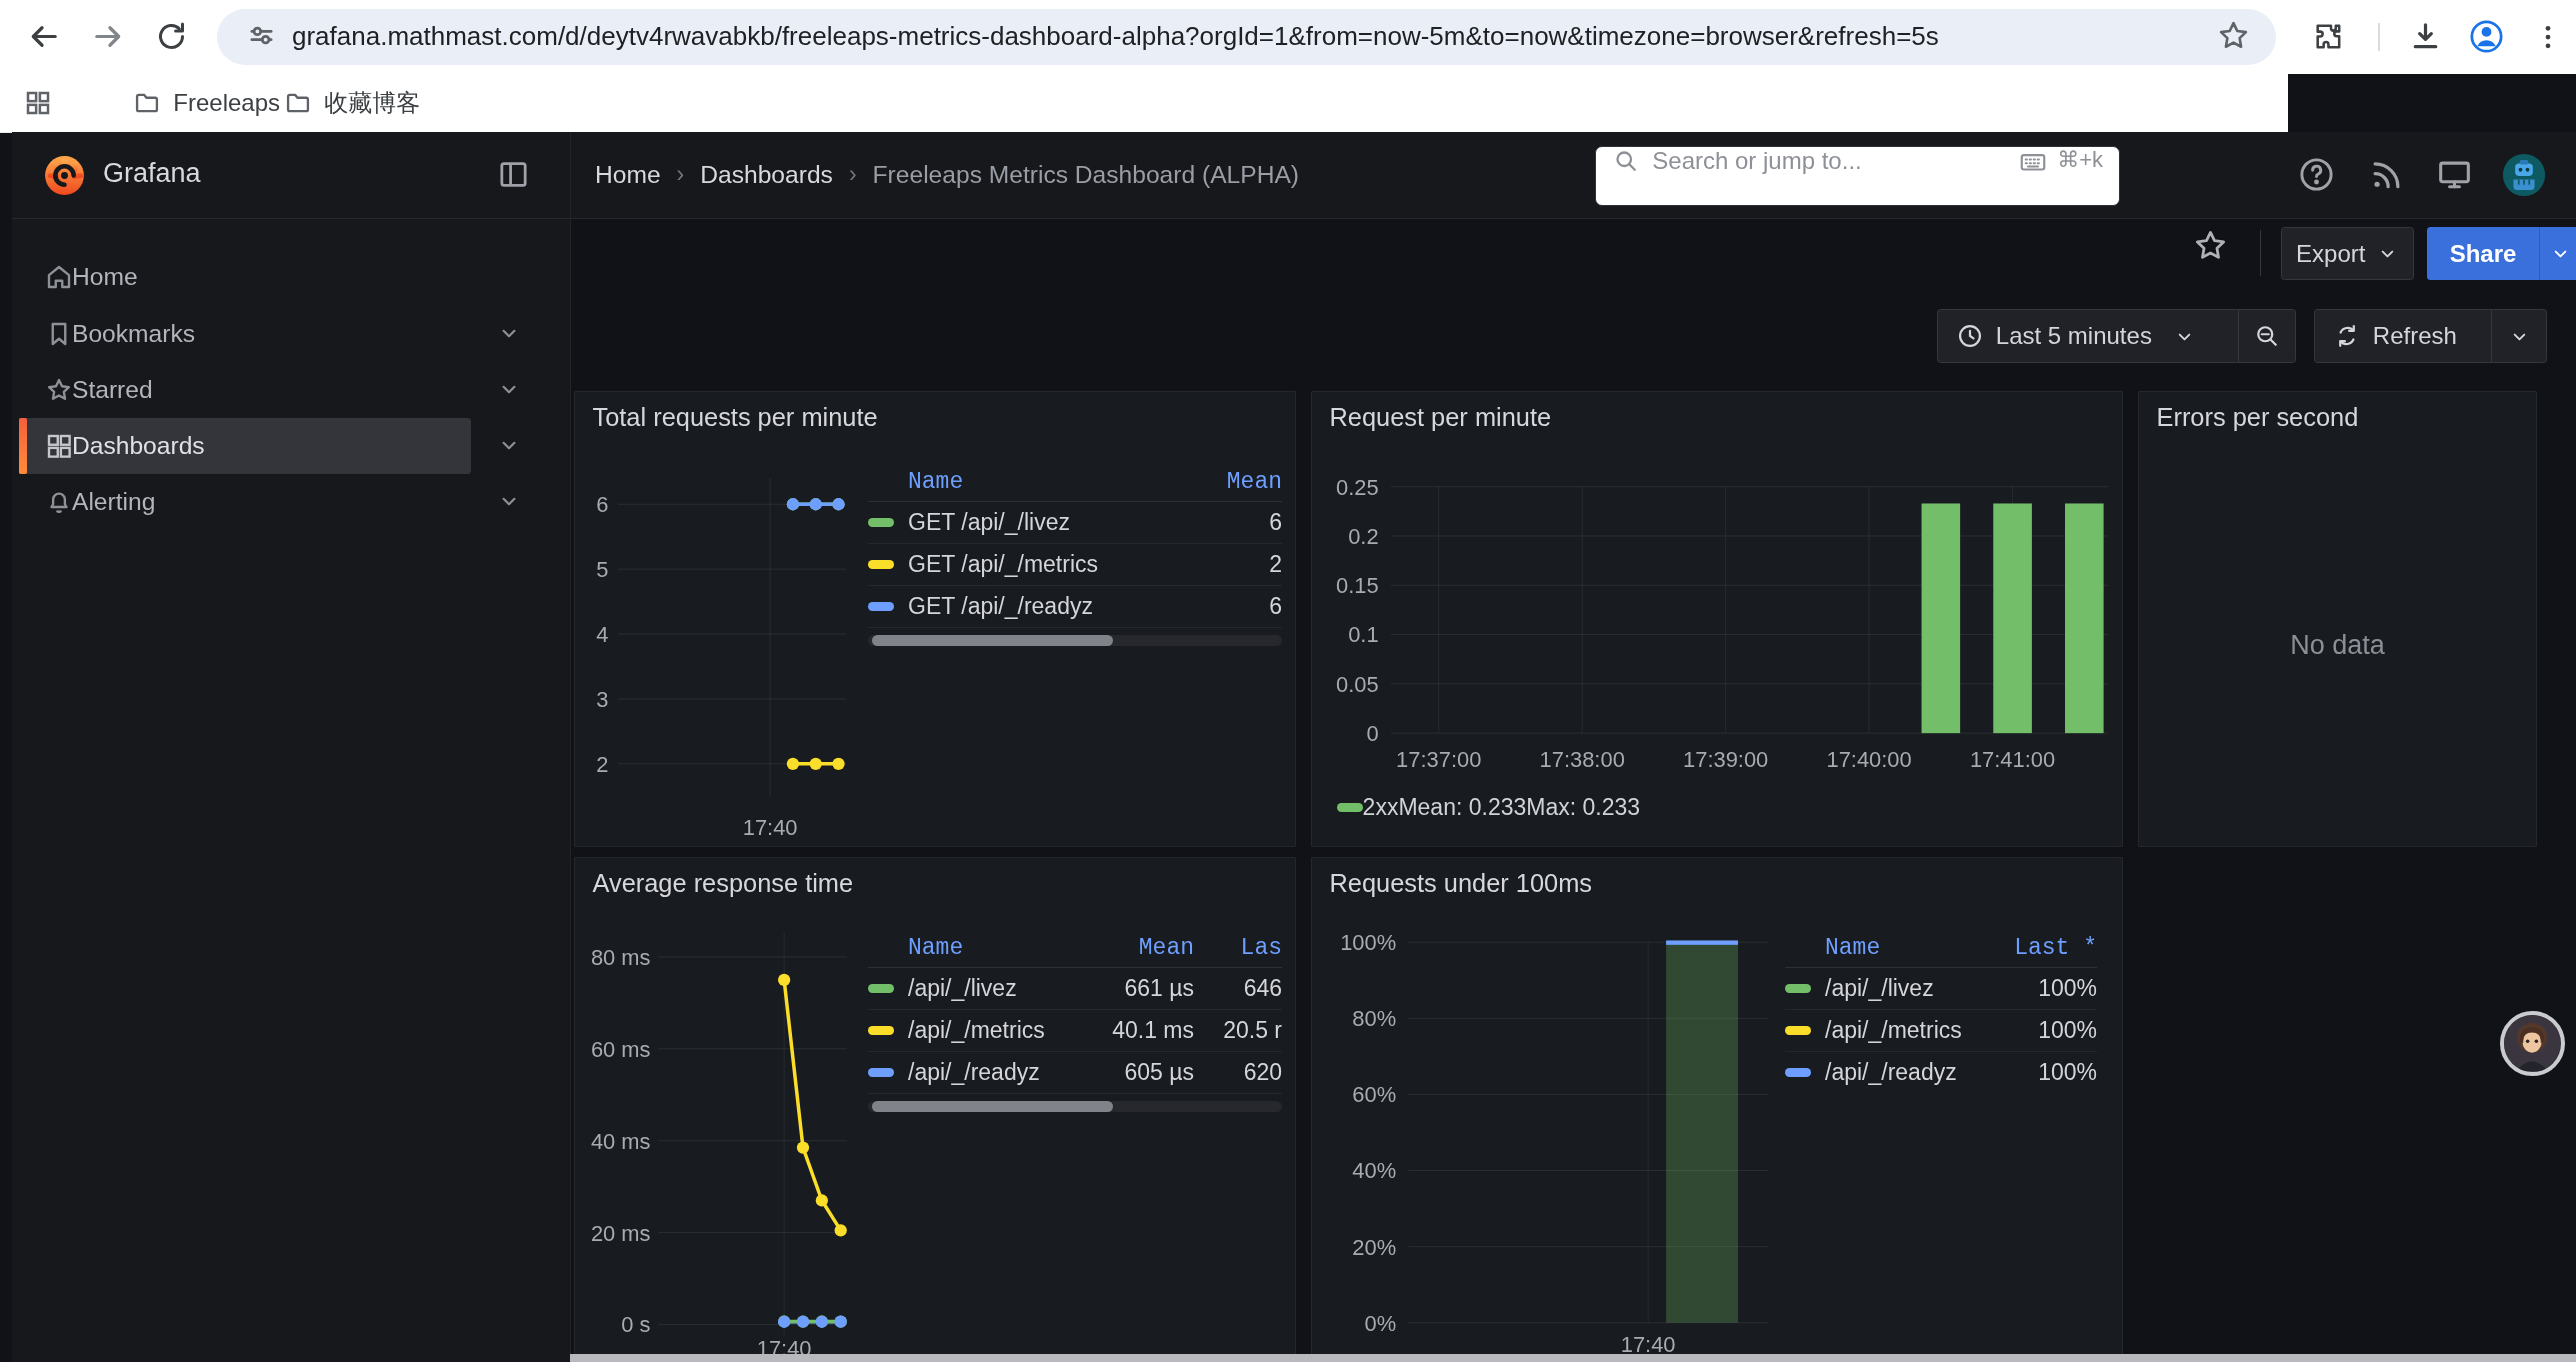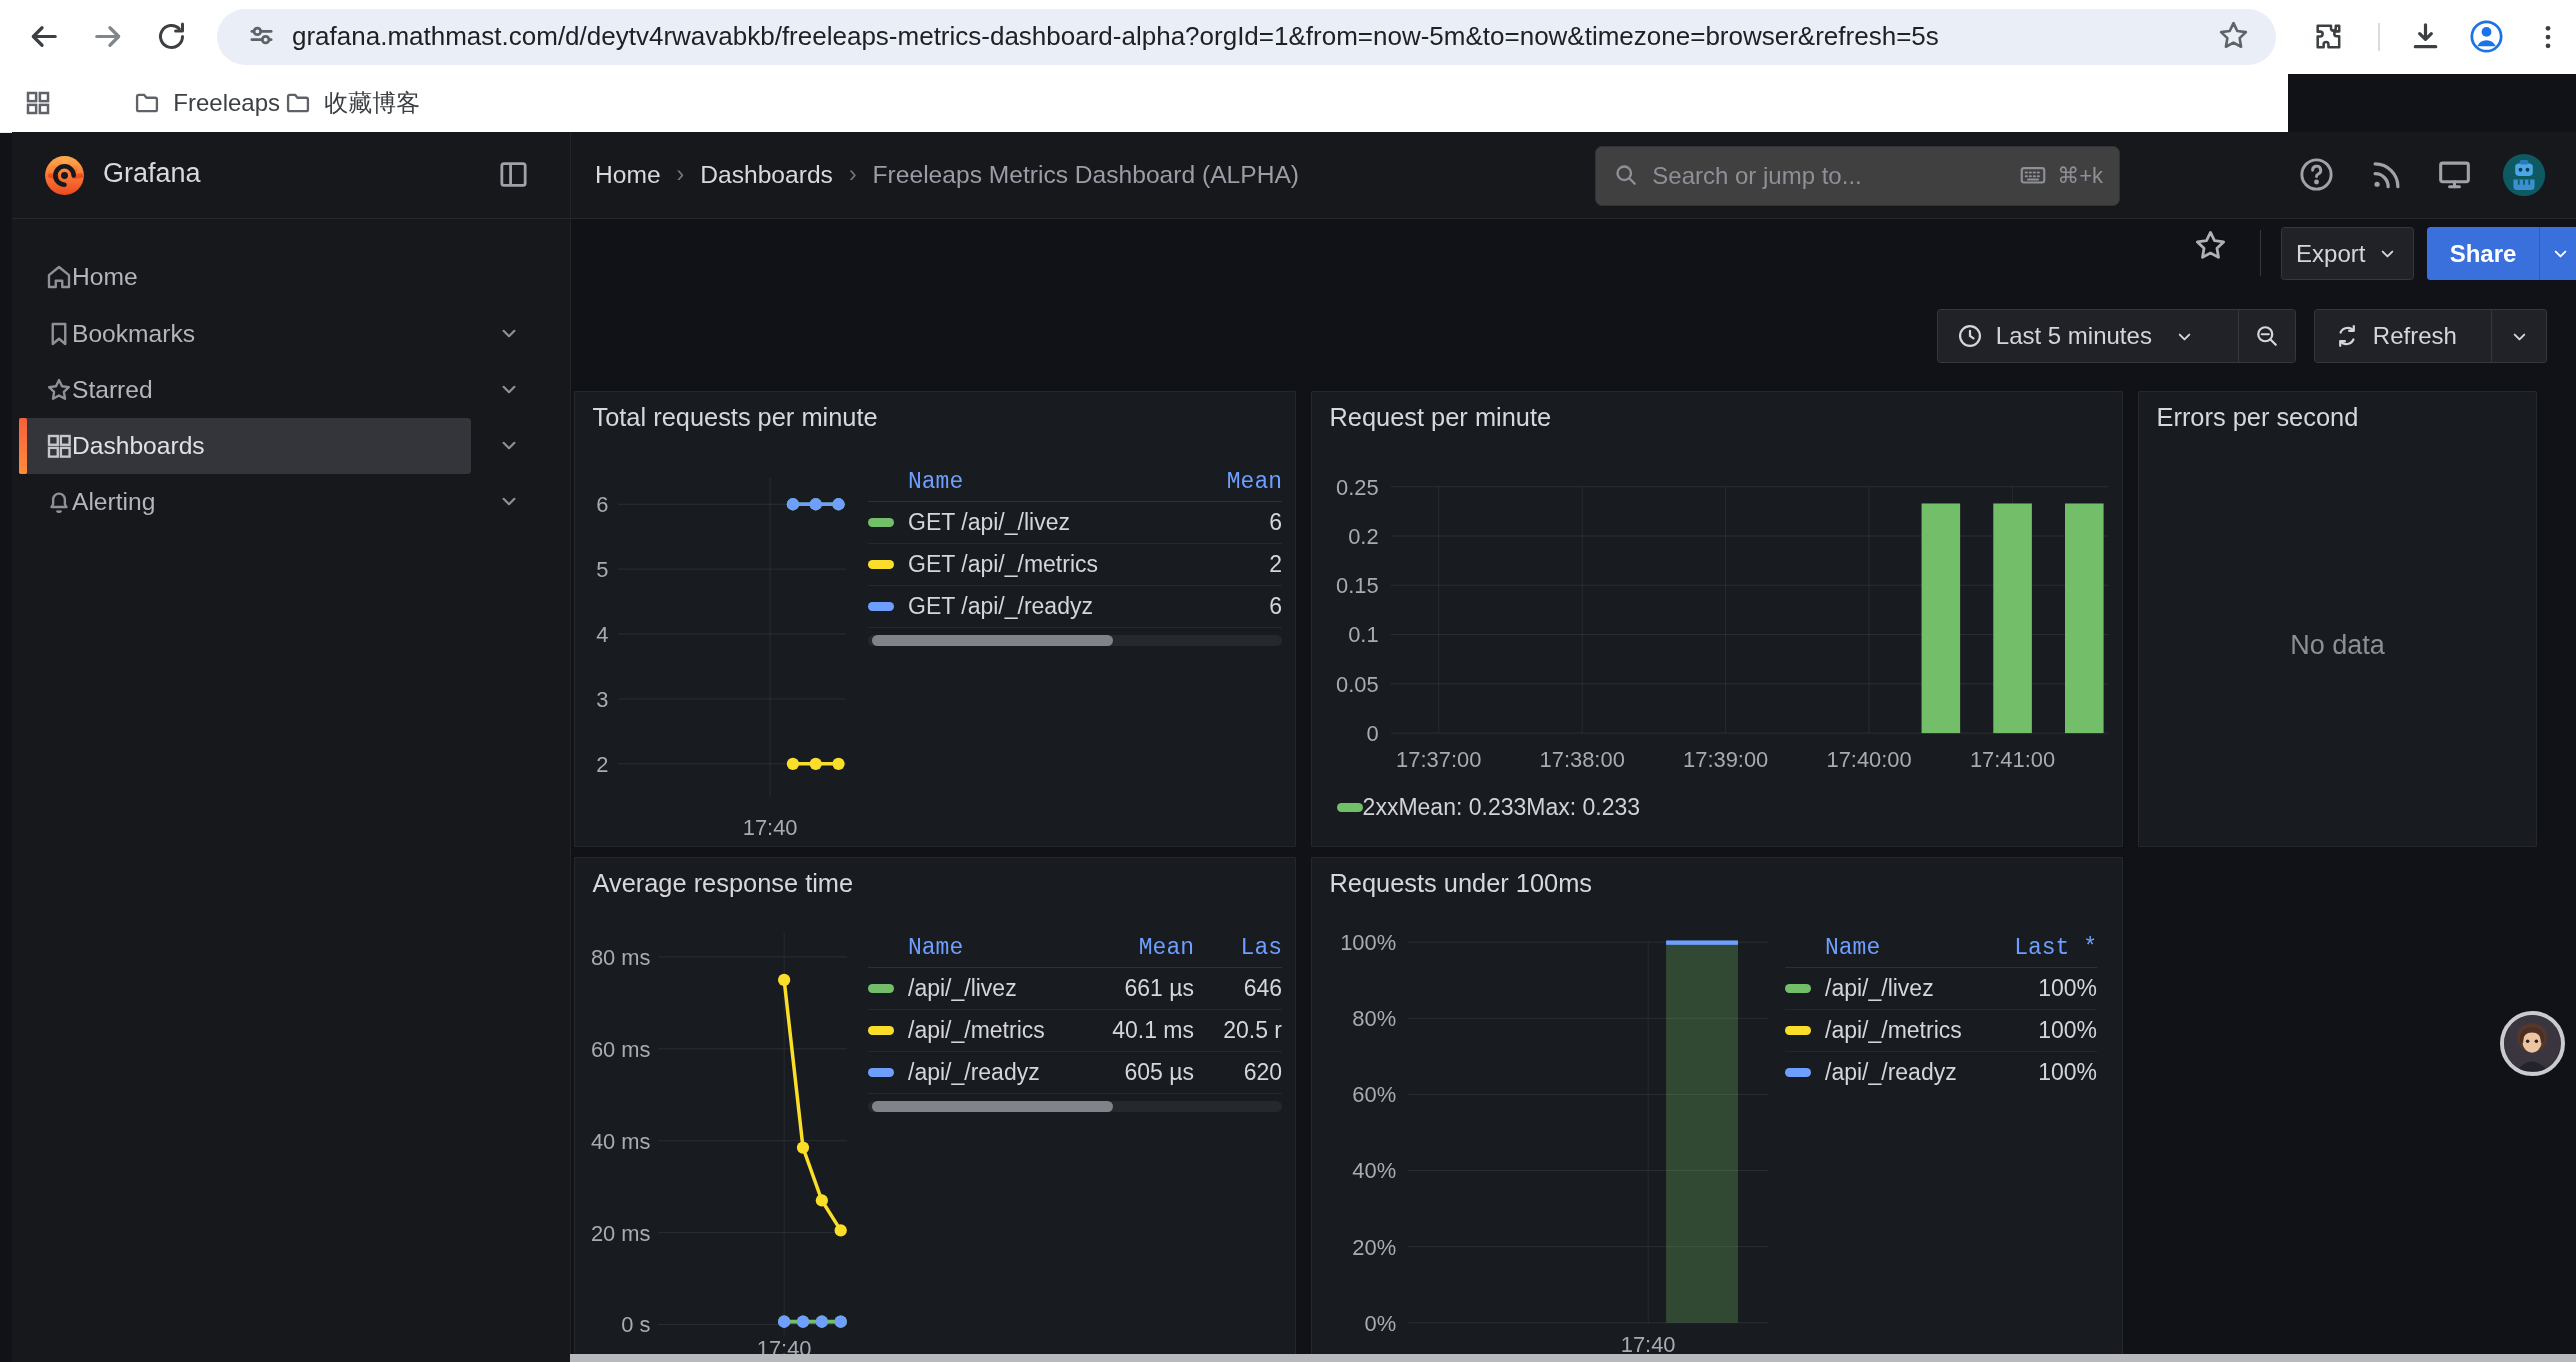--- a/index.html
+++ b/index.html
@@ -20,21 +20,21 @@
   #brand-label{position:absolute;left:91px;top:26px;font-size:27px;color:#d8d9dd;}
   .side-item{position:absolute;left:7px;width:452px;height:56px;border-radius:3.5px;display:flex;align-items:center;color:#b3b5bc;}
   .side-item .lab{font-size:24.6px;margin-left:53px;}
   .side-item.active{background:#33353a;color:#e0e1e5;}
   .accent{position:absolute;left:0;top:0;width:8px;height:56px;border-radius:1.8px;background:linear-gradient(180deg,#f55f3c,#ff8c3a);}
   .side-ic{position:absolute;left:24.6px;top:13px;color:#8e9198;}
   .side-chev{position:absolute;left:477px;color:#8e9198;}
   
   #breadcrumb{position:absolute;left:583px;top:0;height:85px;display:flex;align-items:center;gap:16px;font-size:24.6px;}
   .crumb{color:#d8d9dd;} .crumb.current{color:#9a9da5;} .crumb-sep{color:#74777e;font-size:23px;}
-  #searchbox{position:absolute;left:1583px;top:14px;width:523px;height:58px;background:#404040;border:0.9px solid #2f3237;border-radius:7px;display:flex;align-items:center;color:#8e9097;}
+  #searchbox{position:absolute;left:1583px;top:14px;width:523px;height:58px;background:#ffffff;border:0.9px solid #2f3237;border-radius:7px;display:flex;align-items:flex-start;color:#8e9097;}
   #search-ph{font-size:24px;margin-left:12.3px;flex:1;}
   .hdr-ic{position:absolute;top:23px;color:#9fa2a8;}
   
   .btn{position:absolute;height:53px;background:#202227;border:0.9px solid #35373d;border-radius:3.5px;display:flex;align-items:center;color:#d5d6da;font-size:24px;box-sizing:border-box;}
   .btn .seg-div{width:0.9px;height:100%;background:#35373d;}
   #share-btn{background:#3a70dc;border:none;color:#fff;font-weight:bold;}
   #share-btn .seg-div{background:#2c5cc5;}
   .chev{display:inline-block;}
   
   .panel{position:absolute;background:#181b1f;border:0.9px solid #25272d;border-radius:1px;box-sizing:border-box;}

